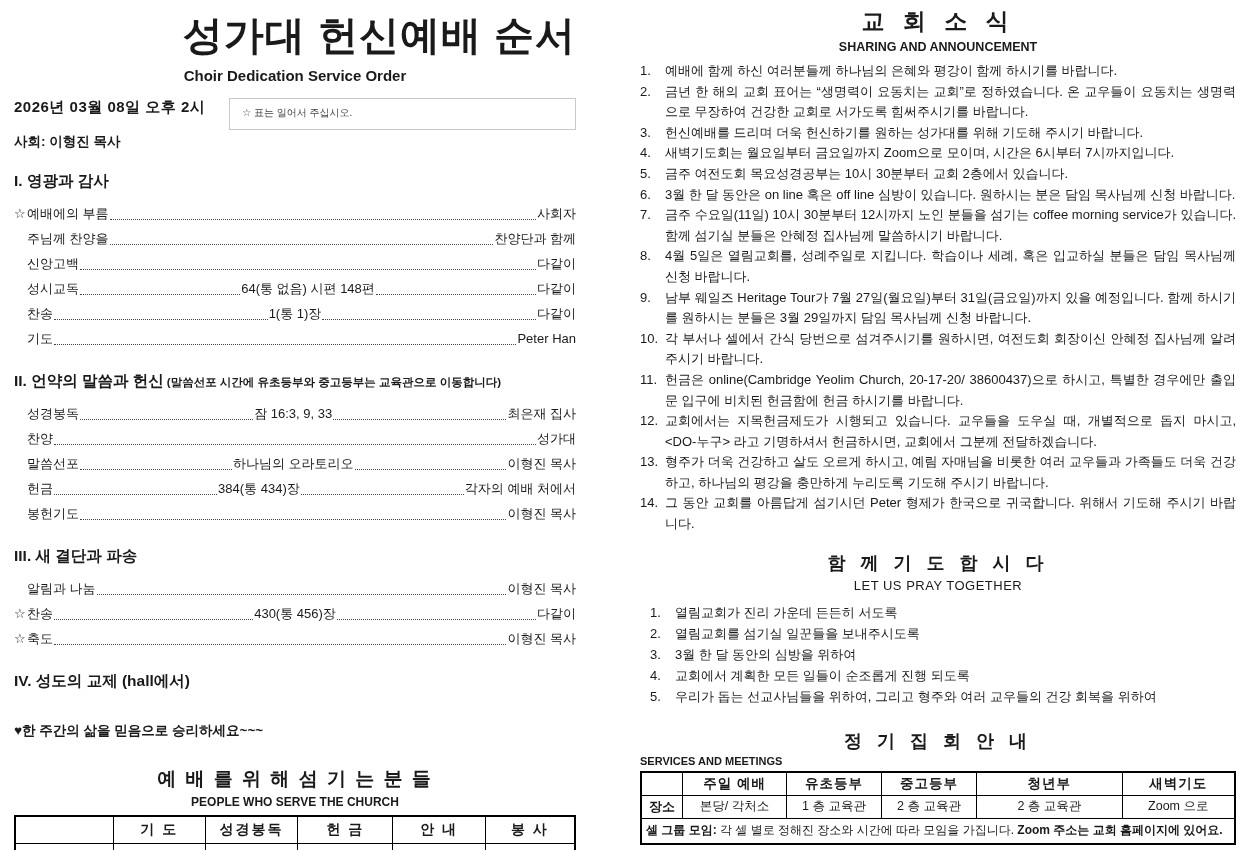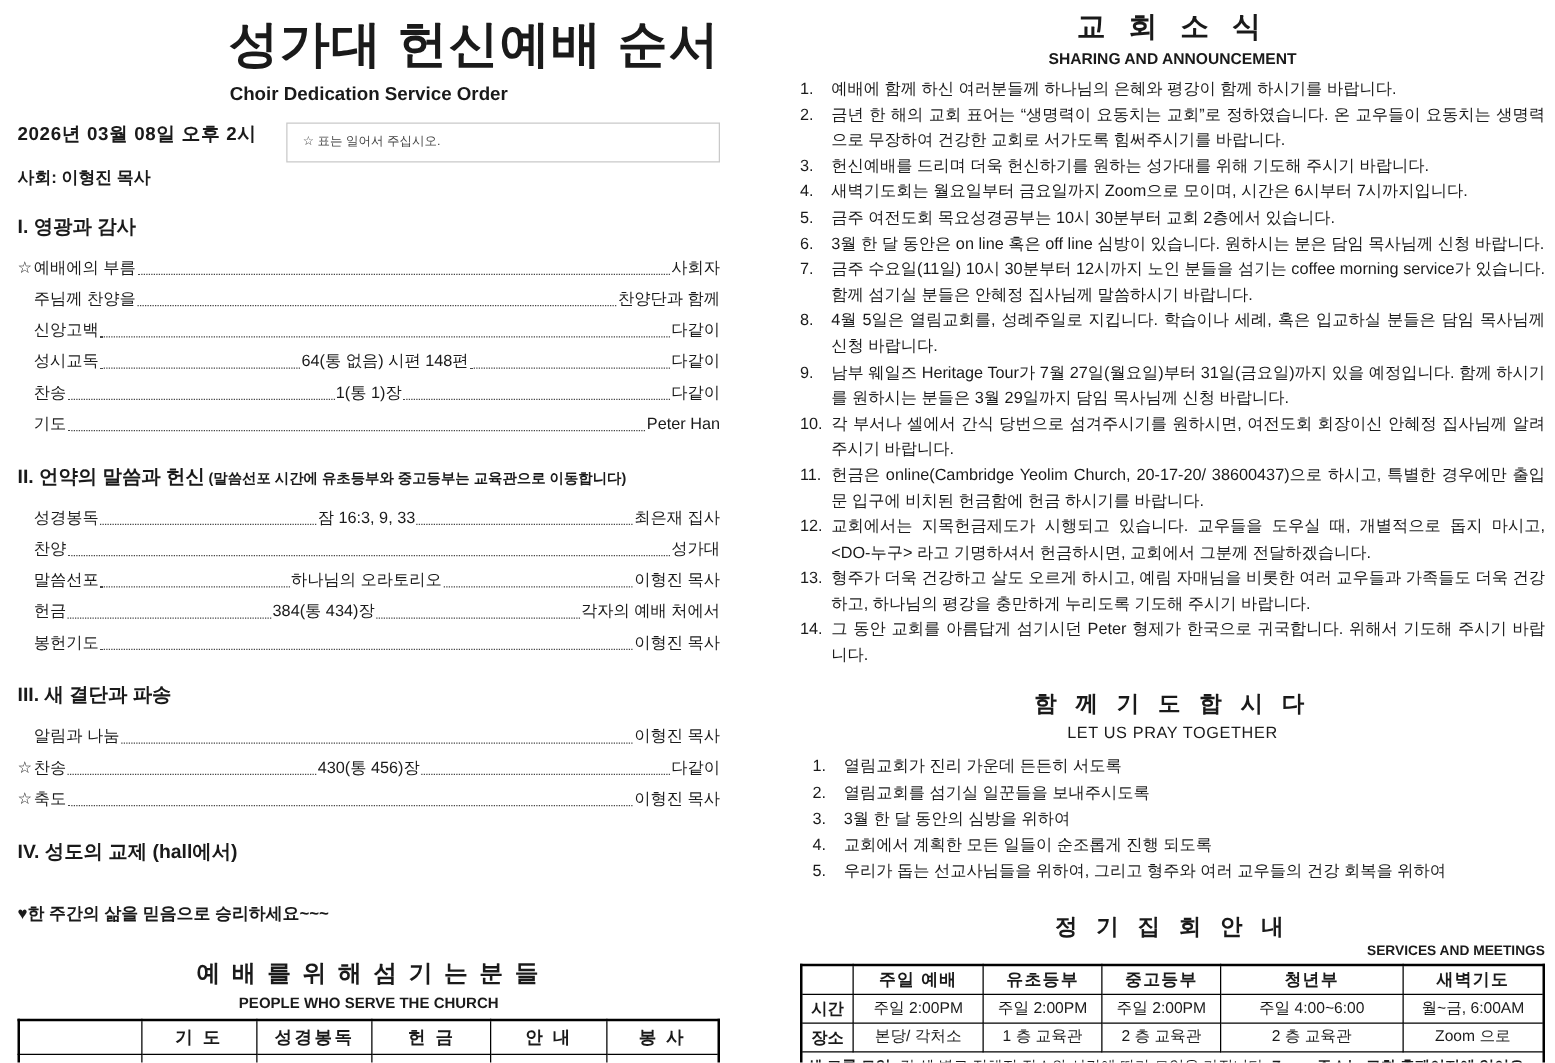--- a/index.html
+++ b/index.html
@@ -42,21 +42,21 @@
   .r-title{font-size:23px;font-weight:bold;text-align:center;margin:0;letter-spacing:6px;}
   .r-sub{font-size:12.5px;font-weight:bold;text-align:center;margin:3px 0 7px;}
   .ann{display:flex;font-size:13px;line-height:20.6px;}
   .ann .num{flex:none;width:25px;}
   .ann .txt{margin:0;flex:1;text-align:justify;}
   .pray-title{font-size:18px;font-weight:bold;text-align:center;margin-top:16px;letter-spacing:5px;}
   .pray-sub{font-size:13px;text-align:center;margin:3px 0 9px;letter-spacing:.5px;}
   .pray .ann .txt{text-align:left;}
   .pray .ann{padding-left:10px;line-height:21px;}
   .meet-title{font-size:18px;font-weight:bold;text-align:center;margin-top:22px;letter-spacing:5px;}
-  .meet-sub{font-size:11px;font-weight:bold;text-align:right;margin:2px 0 4px;}
+  .meet-sub{font-size:11px;font-weight:bold;text-align:left;margin:2px 0 4px;}
   .meet-table th,.meet-table td{border:1.5px solid #000;text-align:center;
       font-size:12.5px;padding:2px 2px;height:18px;}
   .meet-table th.colh{font-size:13.5px;letter-spacing:1px;}
   .meet-table th.rowh{font-size:13px;}
   .meet-table td.foot{font-size:12px;text-align:left;padding:3px 4px;}
   .meet-table .b{font-weight:bold;}
   .c0{width:7%;} .c1{width:17.5%;} .c2{width:16%;} .c3{width:16%;} .c4{width:24.5%;} .c5{width:19%;}
   .s0{width:17.5%;} .s1{width:16.5%;} .s2{width:16.5%;} .s3{width:17%;} .s4{width:16.5%;} .s5{width:16%;}
 </style>
 </head>
@@ -349,28 +349,20 @@
           <tr id="meet-head">
             <th class="colh"></th>
             <th class="colh">주일 예배</th>
             <th class="colh">유초등부</th>
             <th class="colh">중고등부</th>
             <th class="colh">청년부</th>
             <th class="colh">새벽기도</th>
           </tr>
         </thead>
       <tbody id="meet-body">
-      <tr>
-            <th class="rowh">시간</th>
-            <td>주일 2:00PM</td>
-            <td>주일 2:00PM</td>
-            <td>주일 2:00PM</td>
-            <td>주일 4:00~6:00</td>
-            <td>월~금, 6:00AM</td>
-          </tr>
           <tr>
             <th class="rowh">장소</th>
             <td>본당/ 각처소</td>
             <td>1 층 교육관</td>
             <td>2 층 교육관</td>
             <td>2 층 교육관</td>
             <td>Zoom 으로</td>
           </tr>
         </tbody>
       <tbody>

